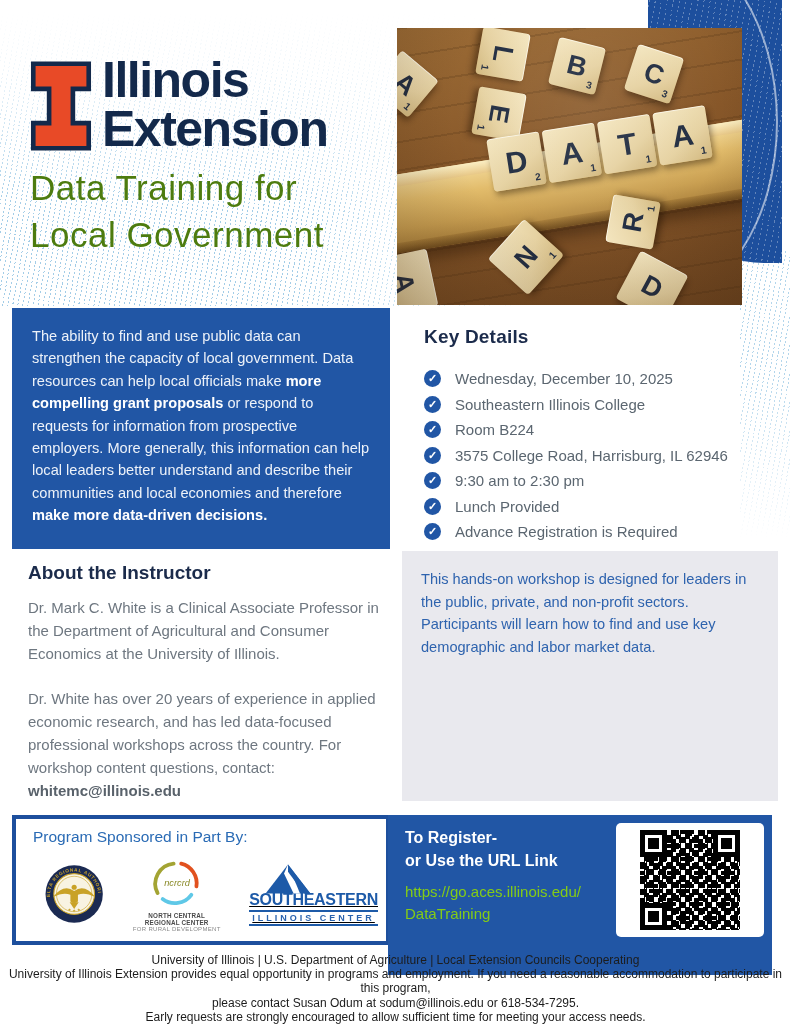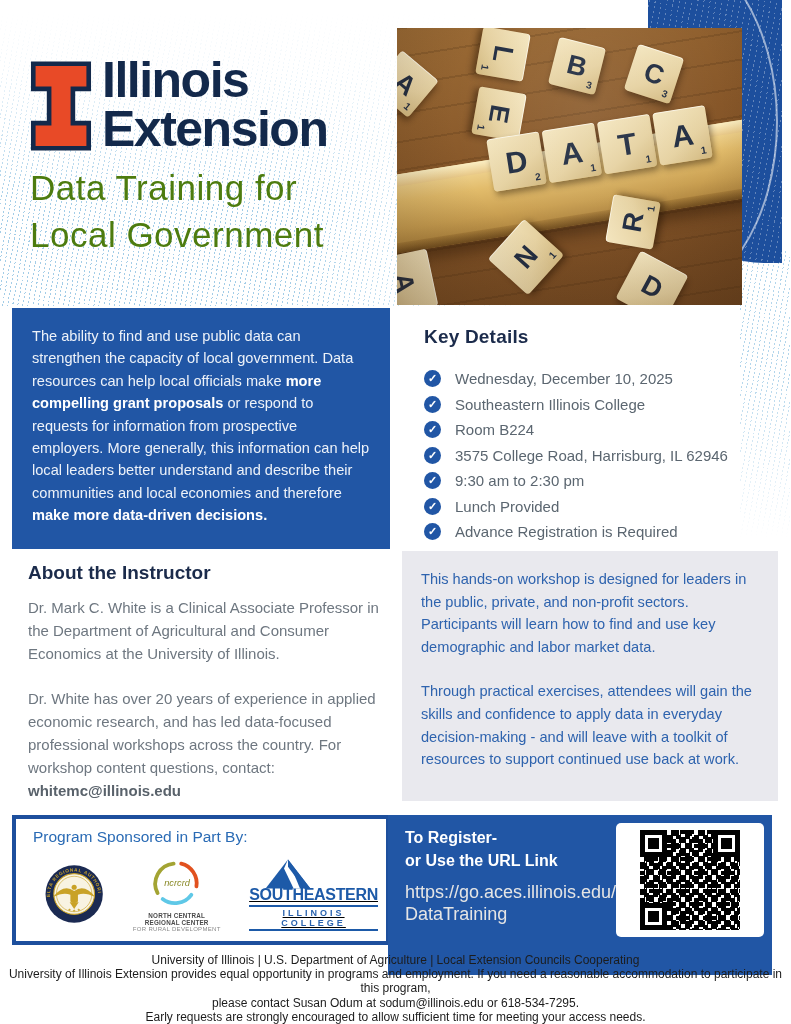--- a/index.html
+++ b/index.html
@@ -116,21 +116,21 @@
   .sic svg{width:48px;height:34px;display:block;margin:0 auto;position:relative;left:-26px;}
   .sic1{font-size:16px;font-weight:bold;color:#1D5AA8;letter-spacing:-.3px;margin-top:-5px;}
   .sic2{font-size:9px;font-weight:bold;color:#2a63ae;letter-spacing:3px;
     border-top:2px solid #1D5AA8;border-bottom:2px solid #1D5AA8;padding:1px 0;margin-top:1px;}
 
   
   .register{left:388px;top:815px;width:384px;height:160px;background:#2156A5;z-index:3;
     box-sizing:border-box;}
   .reg-text{position:absolute;left:17px;top:12px;color:#fff;}
   .reg-text .b{margin:0;font-size:16px;line-height:22.5px;font-weight:bold;}
-  .reg-text .u{margin:9px 0 0 0;font-size:18px;line-height:22px;font-weight:normal;color:#e5e5e5;
+  .reg-text .u{margin:9px 0 0 0;font-size:15px;line-height:22px;font-weight:normal;color:#84cc16;
     text-decoration:none;display:block;}
   .reg-text .u2{margin:0;}
   .qrbox{position:absolute;right:8px;top:8px;width:148px;height:114px;background:#fff;
     border-radius:5px;display:flex;align-items:center;justify-content:center;}
   .qr{position:relative;width:100px;height:100px;background:
       repeating-conic-gradient(#000 0% 25%,transparent 25% 50%) 0 0/13px 13px,
       repeating-conic-gradient(#000 0% 25%,#fff 25% 50%) 0 0/9px 9px;}
   .fp{position:absolute;width:17px;height:17px;border:5px solid #000;background:#fff;}
   .fp::after{content:'';position:absolute;inset:3px;background:#000;}
   .fp.tl{left:0;top:0;} .fp.tr{right:0;top:0;} .fp.bl{left:0;bottom:0;}
@@ -260,21 +260,20 @@
   </section>
 
   <section class="abs instructor">
     <h2>About the Instructor</h2>
     <p>Dr. Mark C. White is a Clinical Associate Professor in the Department of Agricultural and Consumer Economics at the University of Illinois.</p>
     <p><span>Dr. White has over 20 years of experience in applied economic research, and has led data-focused professional workshops across the country. For workshop content questions, contact: </span><strong>whitemc@illinois.edu</strong></p>
   </section>
 
   <section class="abs workshop">
     <p>This hands-on workshop is designed for leaders in the public, private, and non-profit sectors. Participants will learn how to find and use key demographic and labor market data.</p>
-    <p>Through practical exercises, attendees will gain the skills and confidence to apply data in everyday decision-making - and will leave with a toolkit of resources to support continued use back at work.</p>
   </section>
 
   <section class="abs sponsors">
     <div class="sp-head">Program Sponsored in Part By:</div>
     <div class="logos">
       <svg class="seal" viewBox="0 0 80 80">
         <circle cx="40" cy="40" r="38" fill="#1B2A52"></circle>
         <circle cx="40" cy="40" r="27" fill="#F8F3E2"></circle>
         <circle cx="40" cy="40" r="27" fill="none" stroke="#C9A227" stroke-width="1.4"></circle>
         <circle cx="40" cy="40" r="23.5" fill="none" stroke="#C9A227" stroke-width=".8"></circle>
@@ -305,21 +304,21 @@
         <div class="nc1">NORTH CENTRAL REGIONAL CENTER</div>
         <div class="nc2">FOR RURAL DEVELOPMENT</div>
       </div>
       <div class="sic">
         <svg viewBox="0 0 60 40">
           <path d="M30,2 L58,38 L2,38 Z" fill="#1D5AA8"></path>
           <path d="M30,2 L45,38 L37,38 L25,13 Z" fill="#ffffff"></path>
           <path d="M30,2 L58,38 L50,38 L30,11 Z" fill="#1D5AA8"></path>
         </svg>
         <div class="sic1">SOUTHEASTERN</div>
-        <div class="sic2">ILLINOIS COLLEGE</div>
+        <div class="sic2">ILLINOIS CENTER</div>
       </div>
     </div>
   </section>
 
   <section class="abs register">
     <div class="reg-text">
       <p class="b">To Register-</p>
       <p class="b">or Use the URL Link</p>
       <a class="u">https://go.aces.illinois.edu/</a>
       <a class="u u2">DataTraining</a>

